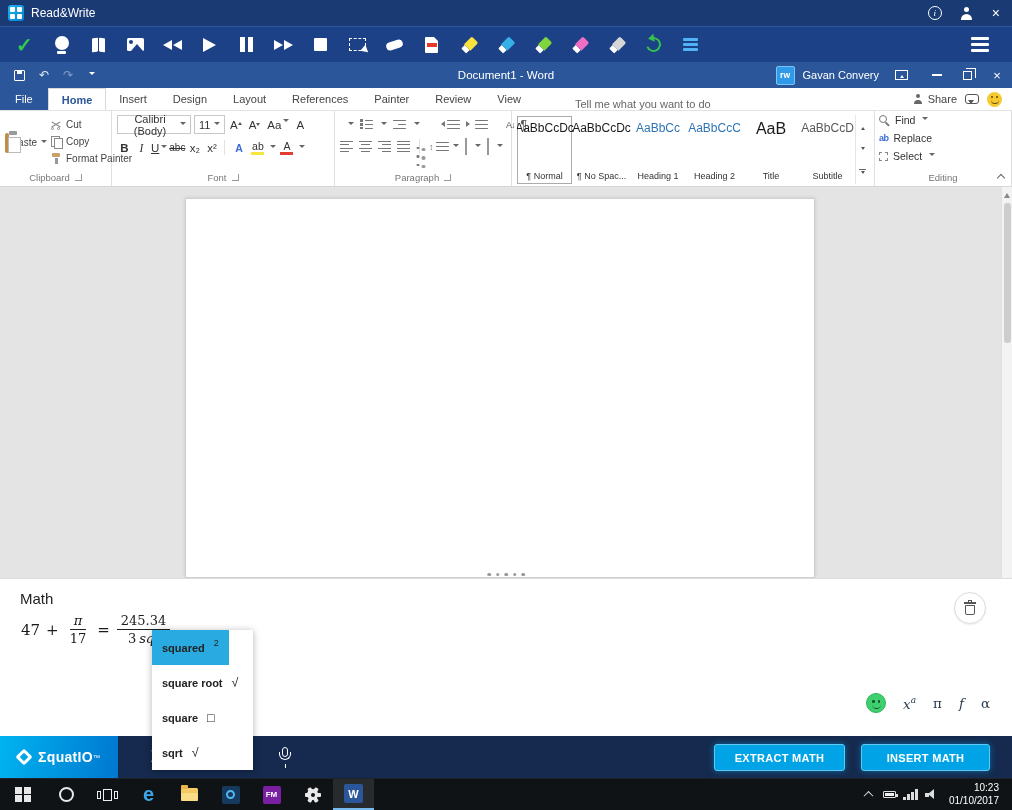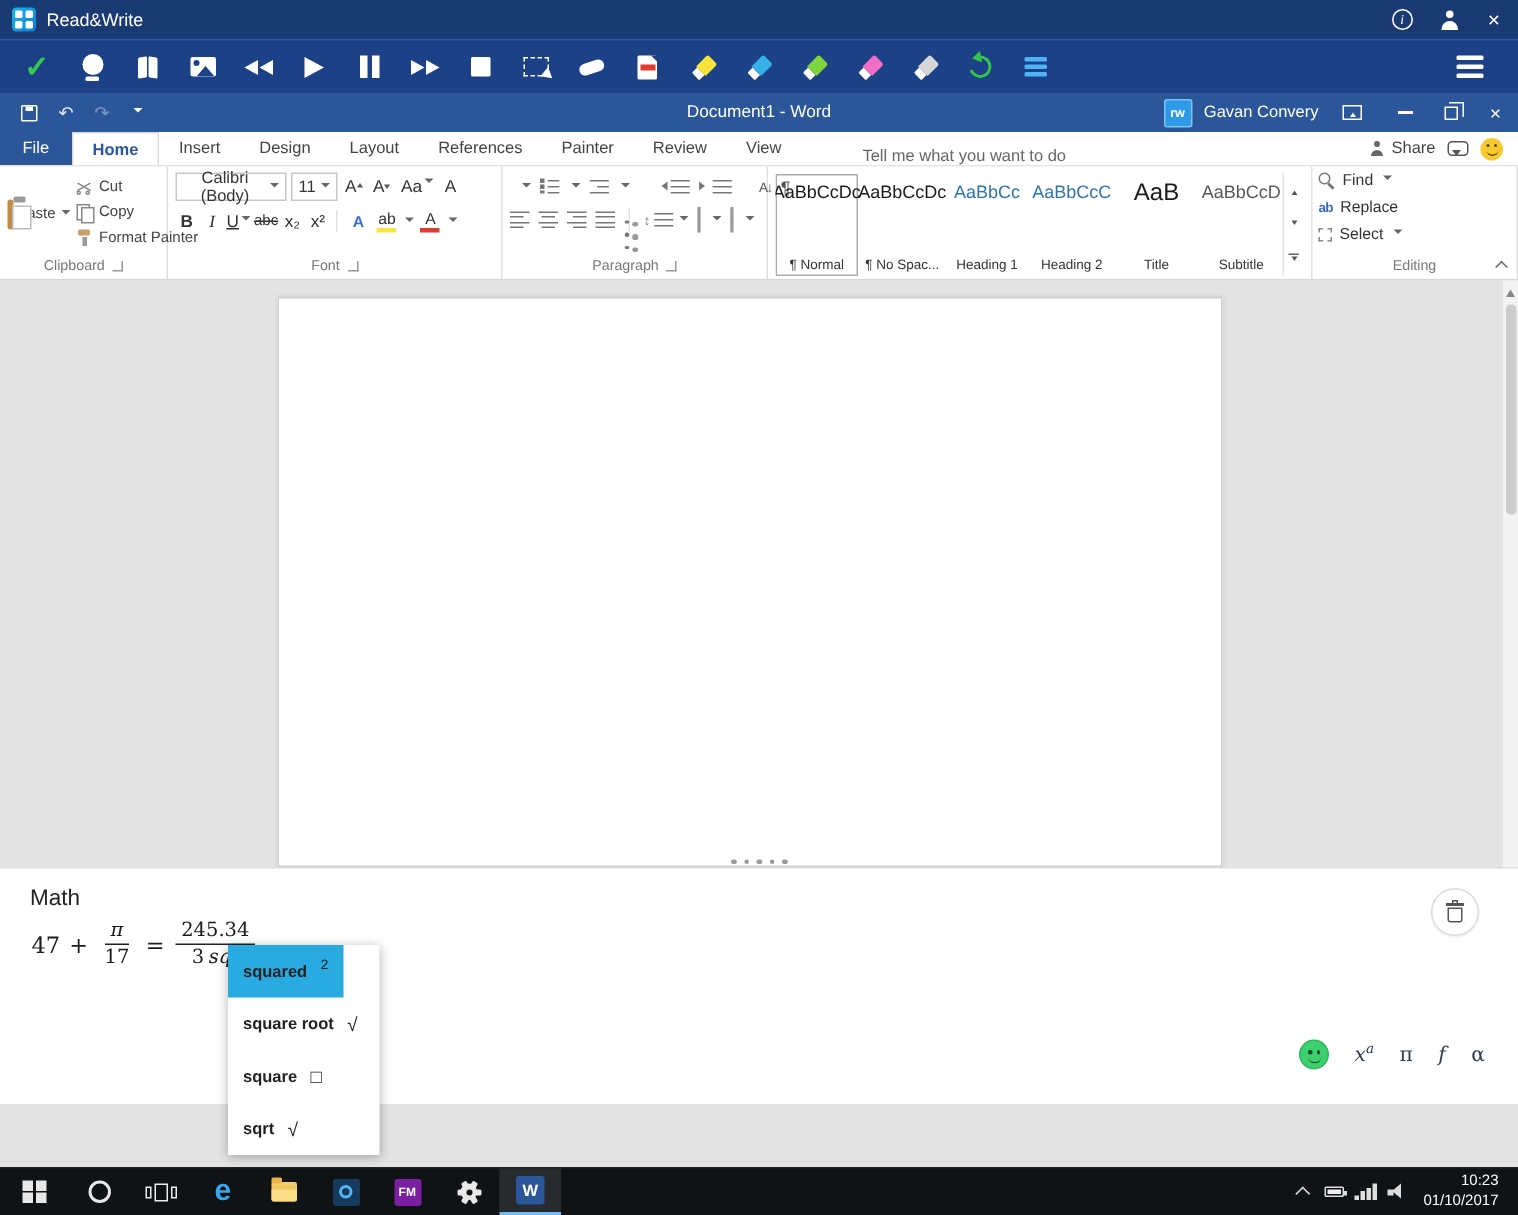--- a/index.html
+++ b/index.html
@@ -809,20 +809,37 @@
     <button class="dd-item">
         <span>square</span>
         <span class="sym">□</span>
       </button>
     <button class="dd-item">
         <span>sqrt</span>
         <span class="sym">√</span>
       </button>
   </div>
 
+  <div class="s-eqb">
+    <div class="eq-logo">
+      <span class="dmd"></span>
+      <span class="lg">ΣquatIO</span>
+      <span class="tm">™</span>
+    </div>
+    <button class="sigma-btn">Σ</button>
+    <button class="mic-btn">
+      <span class="mic">
+          <i class="cap"></i>
+          <i class="arc"></i>
+          <i class="stem"></i>
+        </span>
+    </button>
+    <button class="eq-act extract">EXTRACT MATH</button>
+    <button class="eq-act insert">INSERT MATH</button>
+  </div>
 
   <div class="s-task">
     <button class="tb-btn start">
         <span class="win">
           <i></i>
           <i></i>
           <i></i>
           <i></i>
         </span>
       </button>

